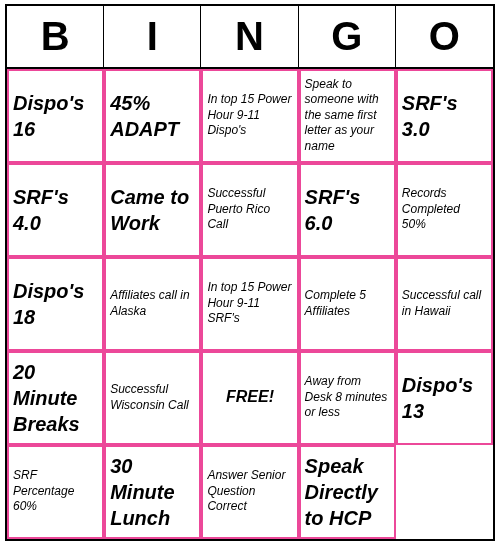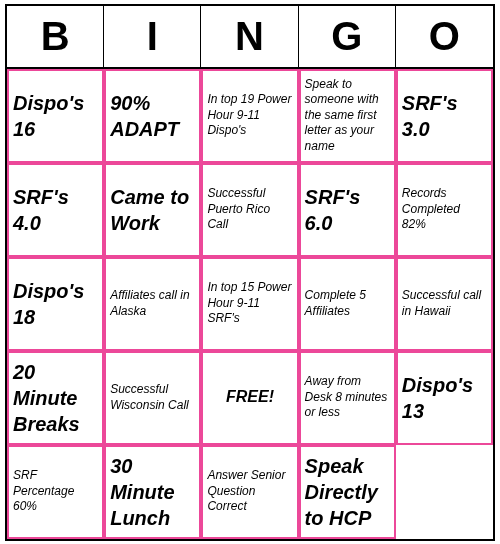--- a/index.html
+++ b/index.html
@@ -72,33 +72,33 @@
   <div class="bingo-header">
   <div class="bingo-header-cell">B</div>
       <div class="bingo-header-cell">I</div>
       <div class="bingo-header-cell">N</div>
       <div class="bingo-header-cell">G</div>
       <div class="bingo-header-cell">O</div>
     </div>
   <div class="bingo-grid">
   <div class="bingo-cell large-text">Dispo's
 16</div>
-      <div class="bingo-cell large-text">90%
+      <div class="bingo-cell large-text">45%
 ADAPT</div>
-      <div class="bingo-cell small-text">In top 19 Power Hour 9-11 Dispo's</div>
+      <div class="bingo-cell small-text">In top 15 Power Hour 9-11 Dispo's</div>
       <div class="bingo-cell small-text">Speak to someone with the same first letter as your name</div>
       <div class="bingo-cell large-text">SRF's
 3.0</div>
       <div class="bingo-cell large-text">SRF's
 4.0</div>
       <div class="bingo-cell medium-text">Came to Work</div>
       <div class="bingo-cell small-text">Successful Puerto Rico Call</div>
       <div class="bingo-cell large-text">SRF's
 6.0</div>
-      <div class="bingo-cell small-text">Records Completed 82%</div>
+      <div class="bingo-cell small-text">Records Completed 50%</div>
       <div class="bingo-cell large-text">Dispo's
 18</div>
       <div class="bingo-cell small-text">Affiliates call in Alaska</div>
       <div class="bingo-cell small-text">In top 15 Power Hour 9-11 SRF's</div>
       <div class="bingo-cell small-text">Complete 5 Affiliates</div>
       <div class="bingo-cell small-text">Successful call in Hawaii</div>
       <div class="bingo-cell medium-text">20 Minute Breaks</div>
       <div class="bingo-cell small-text">Successful Wisconsin Call</div>
       <div class="bingo-cell free">FREE!</div>
       <div class="bingo-cell small-text">Away from Desk 8 minutes or less</div>

